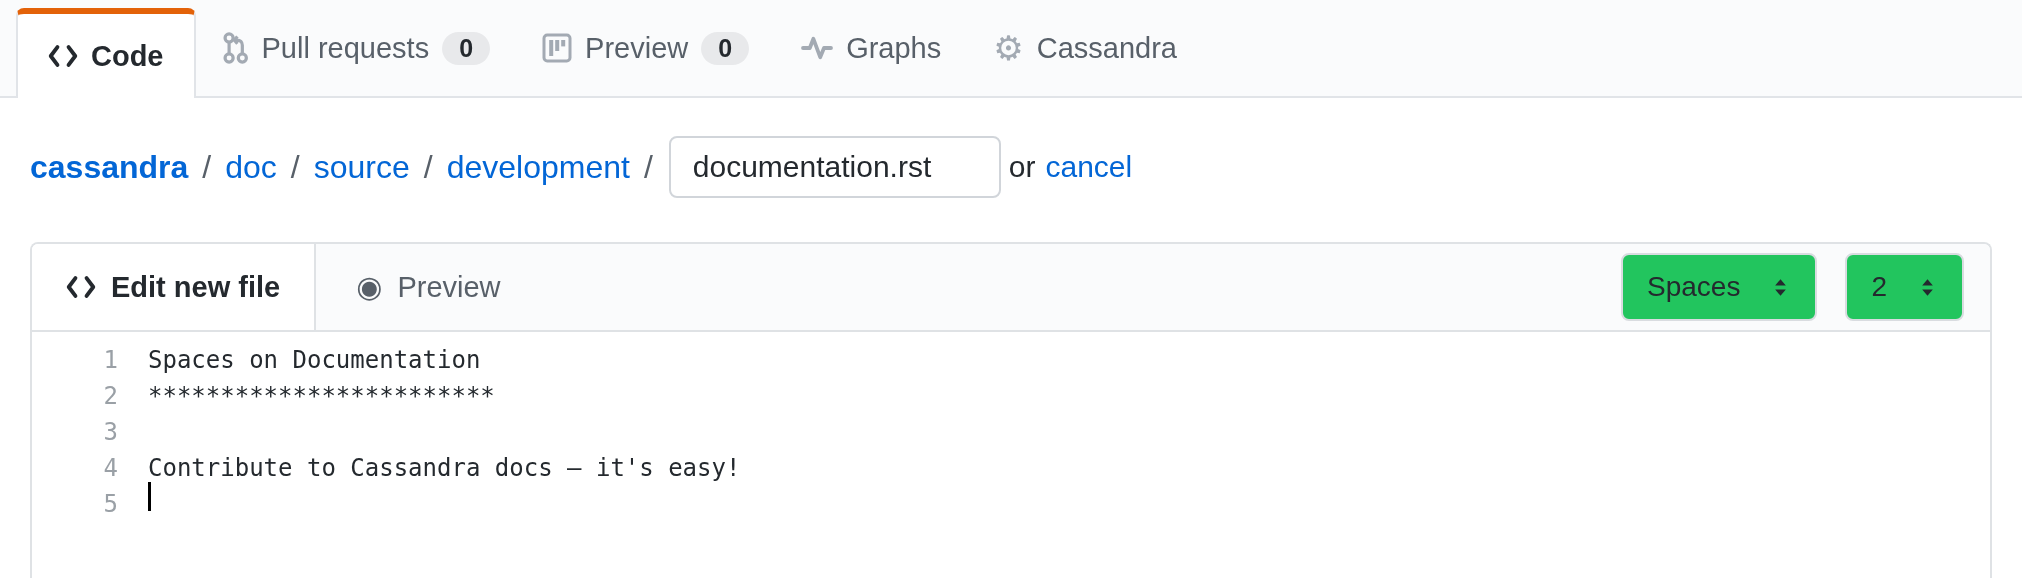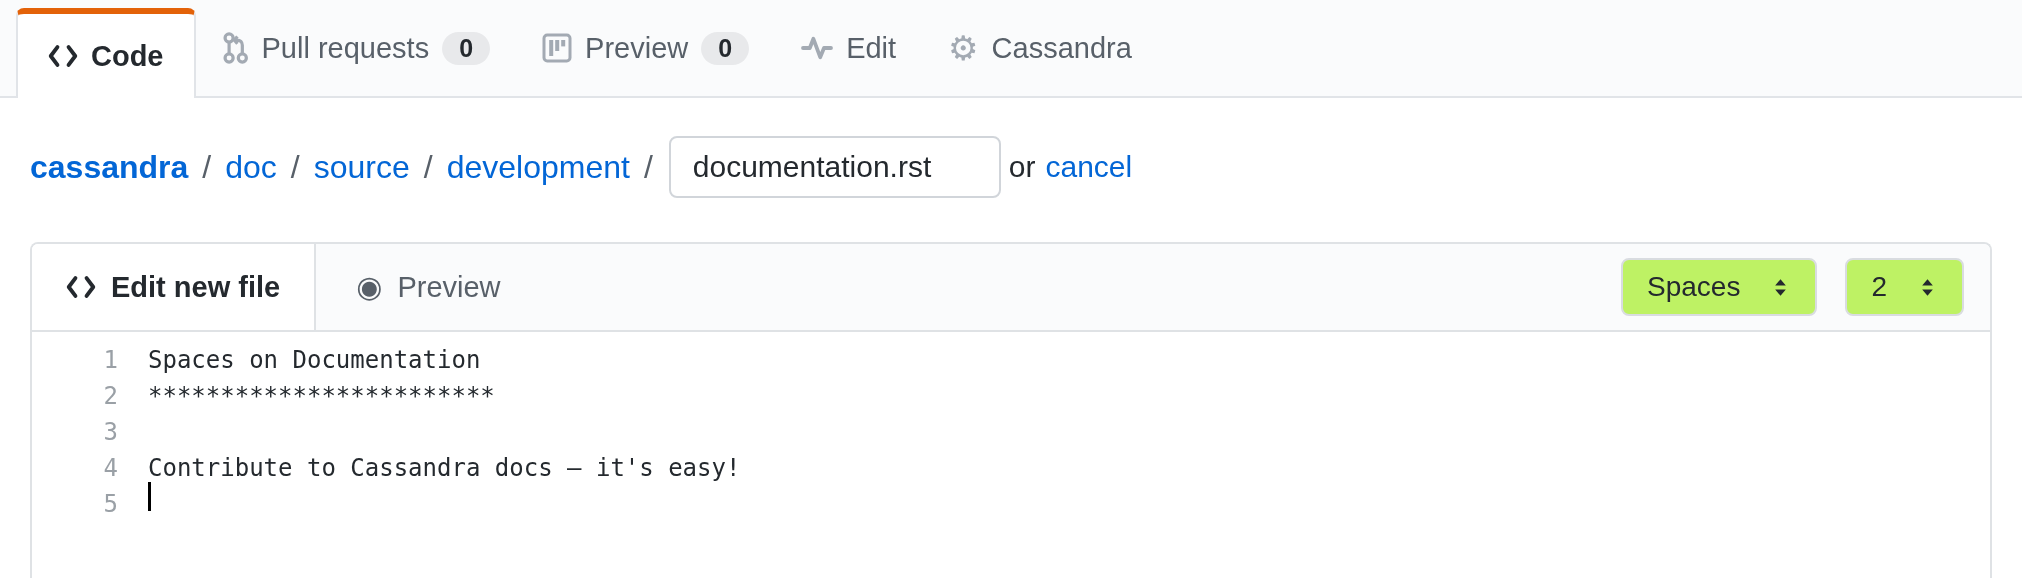--- a/index.html
+++ b/index.html
@@ -125,22 +125,22 @@
   }
   .eye-glyph { font-size: 30px; line-height: 1; color: #586069; }
   .controls {
     margin-left: auto;
     display: flex;
     align-items: center;
     gap: 28px;
     padding-right: 26px;
   }
   .select-btn {
-    height: 58px;
-    background: #bef264;
+    height: 68px;
+    background: #22c55e;
     border: 2px solid #d9dce0;
     border-radius: 8px;
     display: flex;
     align-items: center;
     gap: 30px;
     padding: 0 24px;
     font-size: 28px;
     font-family: "Liberation Sans", sans-serif;
     color: #24292e;
     cursor: pointer;
@@ -211,21 +211,21 @@
   </span>
       <span>Preview</span>
       <span class="counter">0</span>
     </div>
     <div class="repo-tab">
       <span class="tab-icon">
     <svg width="32" height="30" viewBox="0 0 16 15">
           <path d="M1 7.5h3.4l1.8-4.6 3.4 9.2 1.9-4.6H15" fill="none" stroke="currentColor" stroke-width="1.9" stroke-linecap="round" stroke-linejoin="round"></path>
         </svg>
   </span>
-      <span>Edit</span>
+      <span>Graphs</span>
     </div>
     <div class="repo-tab">
       <span class="tab-icon gear-glyph">⚙</span>
       <span>Cassandra</span>
     </div>
   </nav>
 
 <div class="breadcrumb-row">
   <a class="crumb-root">cassandra</a>
   <span class="crumb-sep">/</span>

